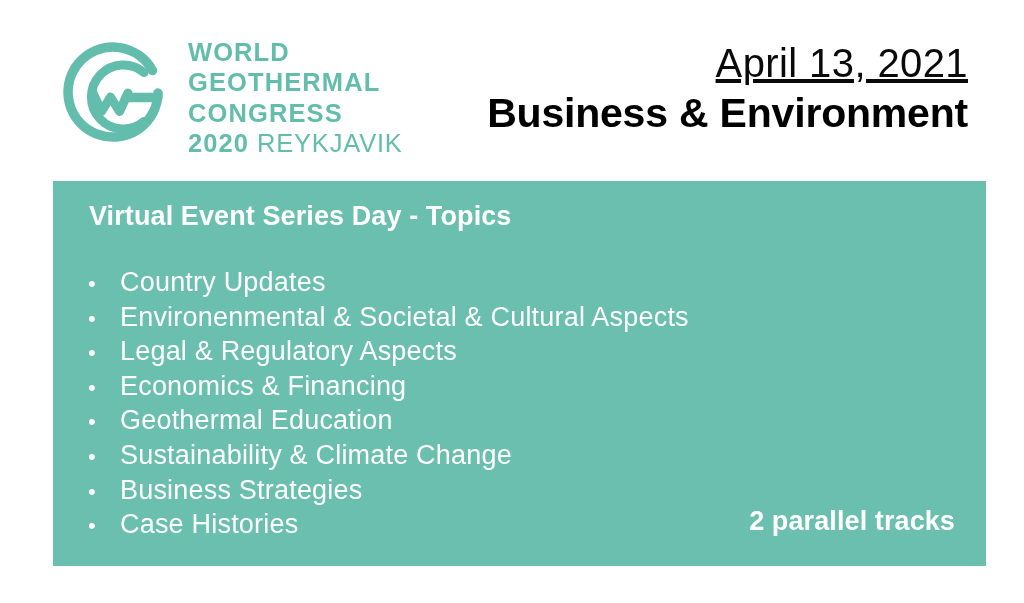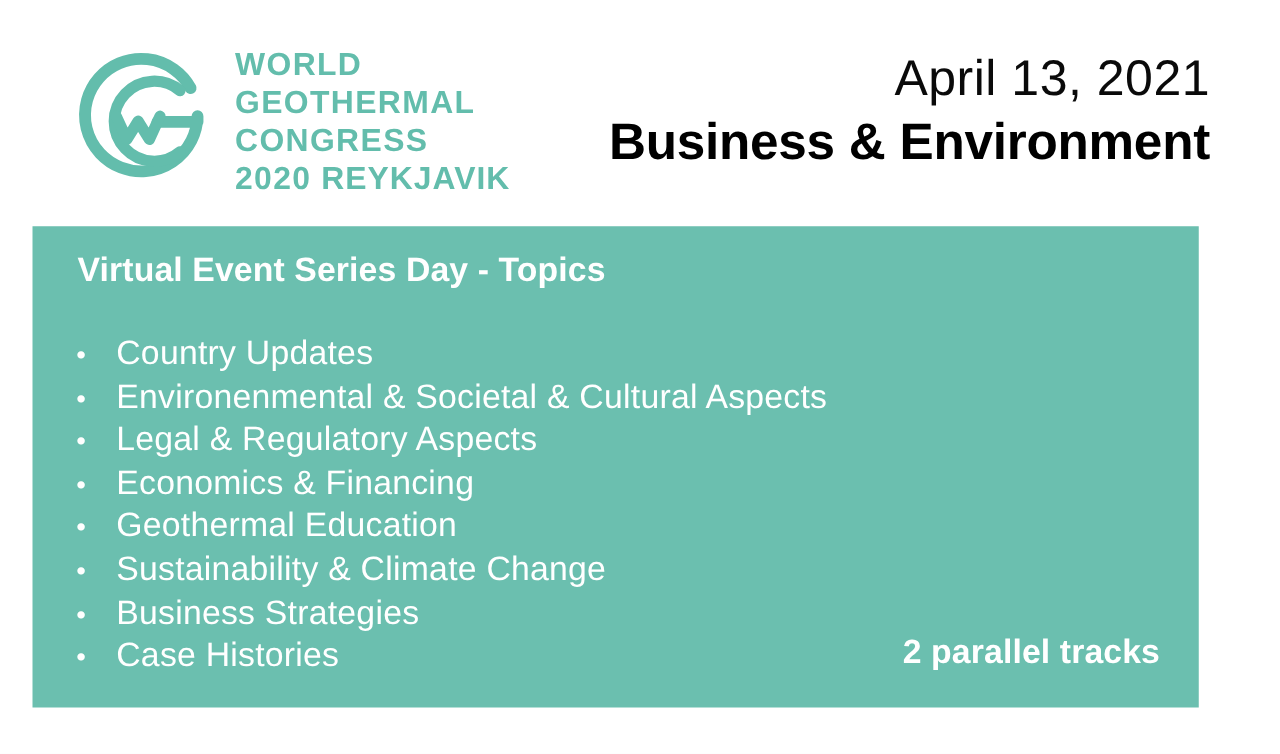--- a/index.html
+++ b/index.html
@@ -60,56 +60,57 @@
     letter-spacing: 1.1px;
     margin-bottom: 5px;
     white-space: nowrap;
   }
 
   .wm-line-last {
     margin-bottom: 0;
   }
 
   .wm-city {
-    font-weight: 700;
+    font-weight: 400;
     letter-spacing: 0.8px;
   }
 
   .header-right {
     position: absolute;
     right: 56px;
     top: 42px;
     text-align: right;
   }
 
   .event-date {
     font-family: "Liberation Sans", sans-serif;
     font-weight: 300;
     font-size: 40px;
     color: #0a0a0a;
     letter-spacing: 0.4px;
     line-height: 1.05;
     white-space: nowrap;
+    text-decoration: underline;
   }
 
   .event-title {
     font-family: "Liberation Sans", sans-serif;
     font-weight: 700;
     font-size: 41px;
     color: #000000;
     letter-spacing: -0.2px;
     line-height: 1.1;
     margin-top: 7px;
     white-space: nowrap;
   }
 
   
   .panel {
     position: absolute;
-    left: 26px;
+    left: 53px;
     top: 181px;
     width: 933px;
     height: 385px;
     background: #6BBFAF;
   }
 
   .panel-heading {
     position: absolute;
     left: 36px;
     top: 20px;

